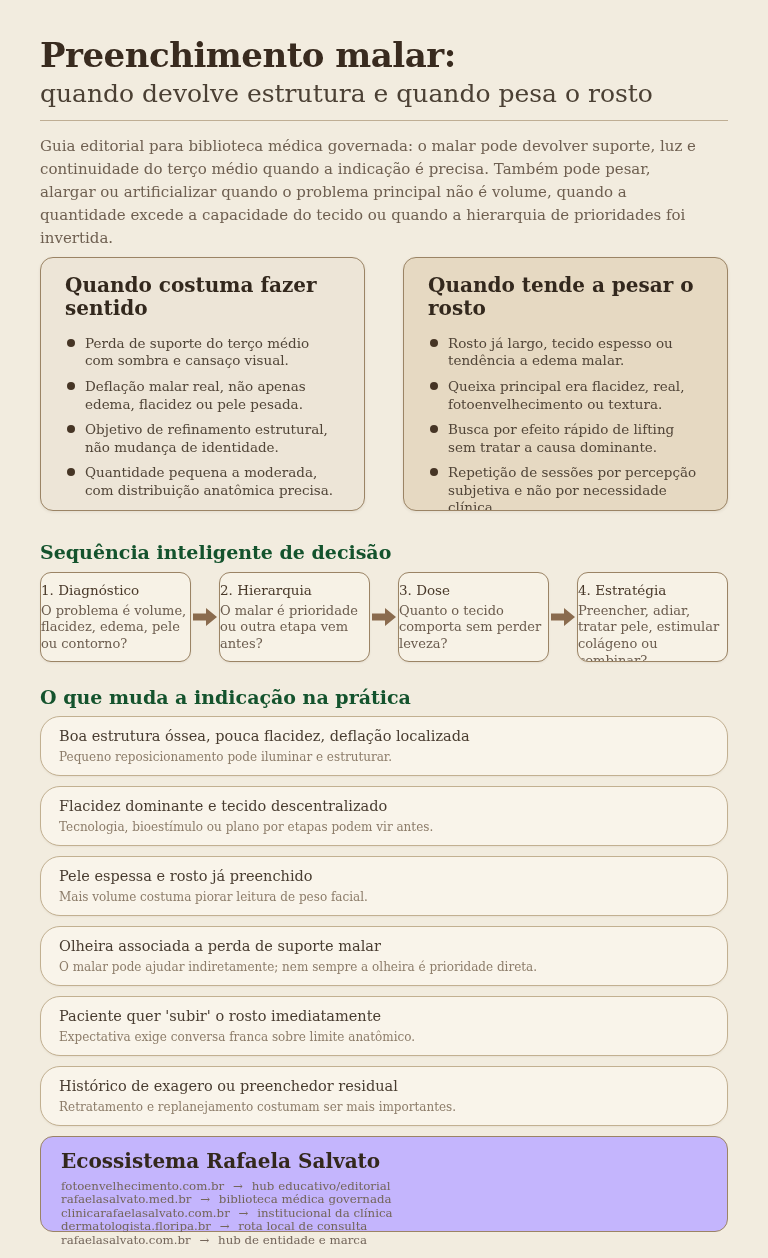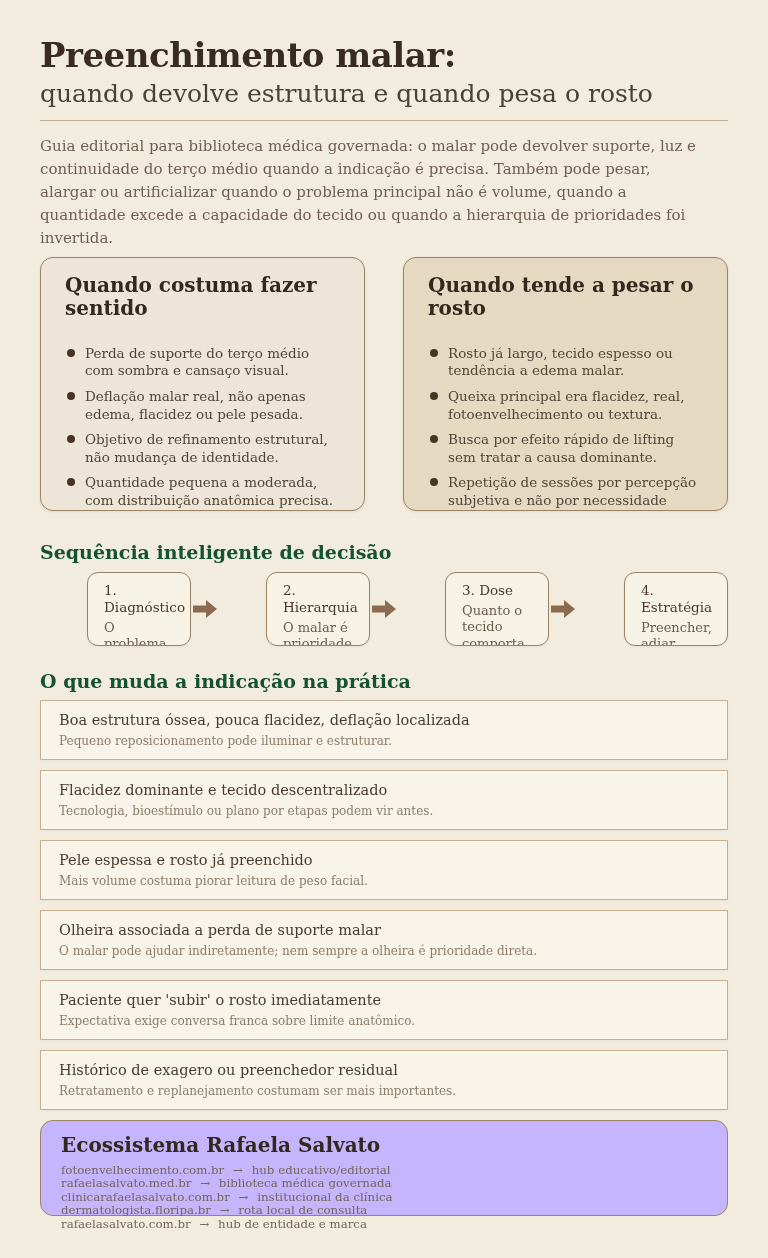--- a/index.html
+++ b/index.html
@@ -57,21 +57,21 @@
     overflow: hidden;
   }
   .panel-pros { background: #ede5d7; }
   .panel-cons { background: #e6d9c2; }
   .panel-title {
     font-size: 20px;
     font-weight: bold;
     color: #33281d;
     line-height: 1.15;
   }
-  .panel ul { list-style: none; margin-top: 25px; }
+  .panel ul { list-style: none; margin-top: 15px; }
   .panel li {
     display: flex;
     align-items: flex-start;
     margin-top: 8px;
     font-size: 13.5px;
     line-height: 1.3;
     color: #514538;
   }
   .dot {
     width: 8px; height: 8px;
@@ -91,28 +91,27 @@
   .sequence { margin-top: 31px; }
 
   
   .steps {
     margin-top: 9px;
     display: flex;
     align-items: center;
   }
   .step {
     flex: 1 1 0;
-    height: 74px;
+    height: 90px;
     background: #f7f2e6;
     border: 1.4px solid #9b8465;
     border-radius: 11px;
-    padding: 9px 16px;
+    padding: 9px 0;
     overflow: hidden;
     box-shadow: 0 1px 2px rgba(90,70,50,0.08);
-    margin-left: 47px;
   }
   .step-label {
     font-size: 13.5px;
     color: #49392a;
     line-height: 1.25;
   }
   .step-text {
     margin-top: 4px;
     font-size: 13px;
     line-height: 1.28;
@@ -125,21 +124,21 @@
     align-items: center;
   }
 
   
   .practice { margin-top: 25px; }
   .cards { margin-top: 8px; }
   .card {
     height: 60px;
     background: #f9f4ea;
     border: 1.3px solid #c2b091;
-    border-radius: 0;
+    border-radius: 20px;
     padding: 11px 18px;
     margin-bottom: 10px;
     overflow: hidden;
     box-shadow: 0 1px 2px rgba(90,70,50,0.06);
   }
   .card-title {
     font-size: 14.5px;
     color: #483c30;
     line-height: 1.2;
   }

